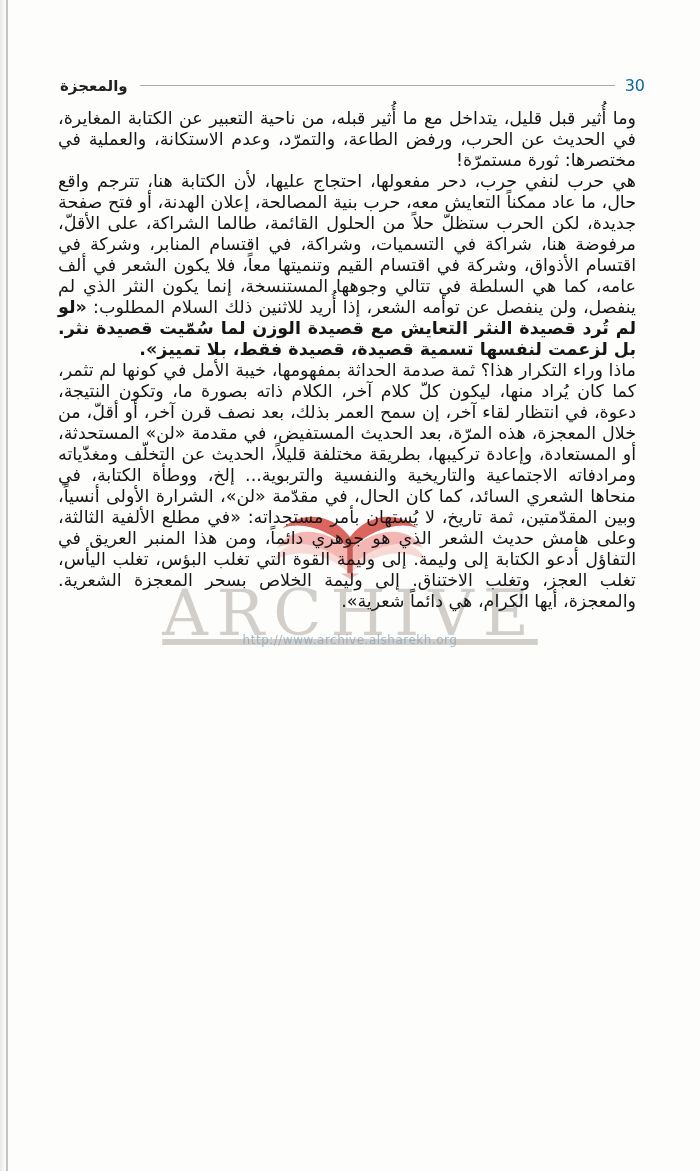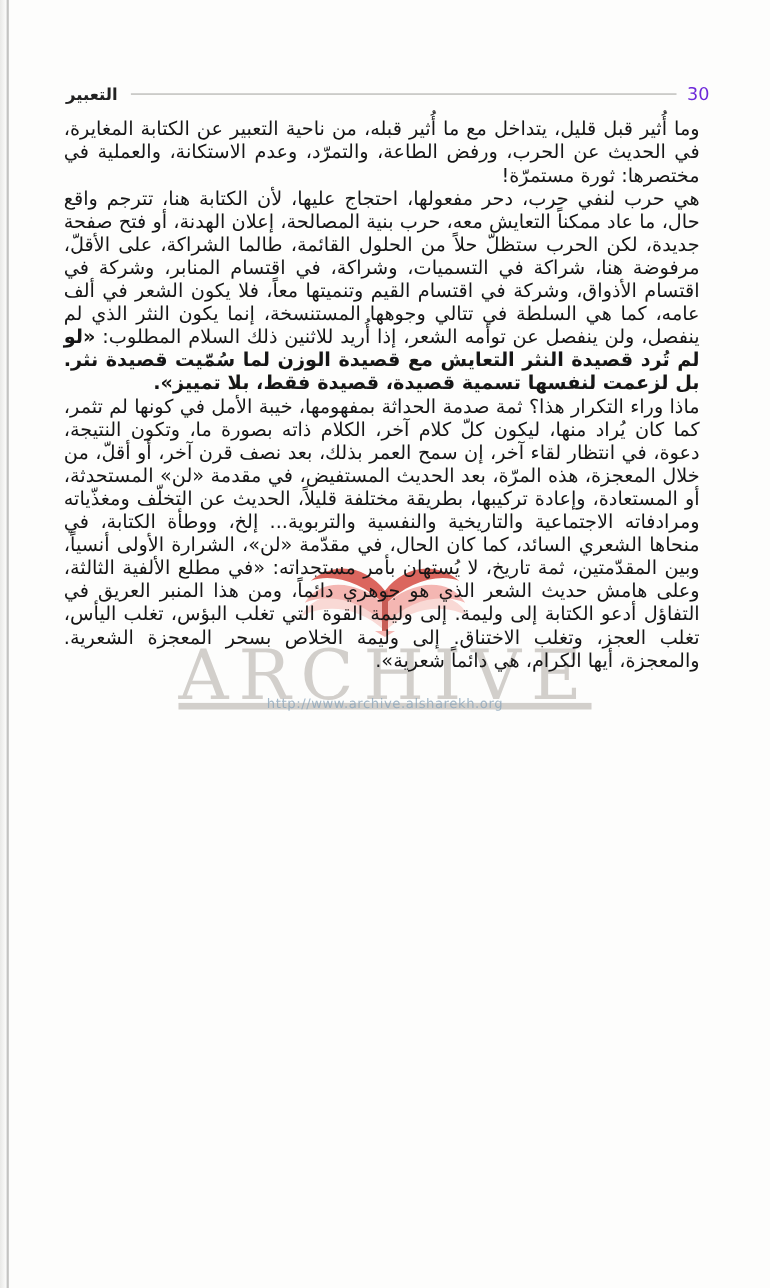--- a/index.html
+++ b/index.html
@@ -27,21 +27,21 @@
   }
   .section-label {
     font-size: 15px; font-weight: bold; color: #222;
     letter-spacing: .5px; white-space: nowrap; direction: rtl;
   }
   .header-rule {
     flex: 1; height: 0; border-top: 1.4px solid #8d8d8b;
     margin: 0 10px 0 12px; opacity: .75;
   }
   .page-number {
-    font-size: 16px; color: #6d28d9; white-space: nowrap;
+    font-size: 16px; color: #0369a1; white-space: nowrap;
     font-family: "DejaVu Sans", sans-serif;
   }
 
   
   .watermark {
     position: absolute; left: 0; right: 0; top: 497px;
     text-align: center; z-index: 0; pointer-events: none;
   }
   .book-logo { width: 170px; height: 82px; margin: 0 auto; opacity: .78; display:block; }
   .archive-text {
@@ -67,21 +67,21 @@
   .para { margin: 0; padding: 0; }
   .para span.bold { font-weight: bold; }
 </style>
 </head>
 <body>
 
 <div class="scan-shade-left"></div>
 <div class="scan-edge-left"></div>
 
 <div class="page-header">
-  <span class="section-label">التعبير</span>
+  <span class="section-label">والمعجزة</span>
   <span class="header-rule"></span>
   <span class="page-number">30</span>
 </div>
 
 <div class="watermark">
   <svg class="book-logo" viewBox="0 0 180 90" xmlns="http://www.w3.org/2000/svg">
 
     <path d="M90,84 C64,60 30,56 6,70 C22,40 62,44 90,64 Z" fill="#f8cfcb"></path>
     <path d="M90,84 C116,60 150,56 174,70 C158,40 118,44 90,64 Z" fill="#f8cfcb"></path>
 

